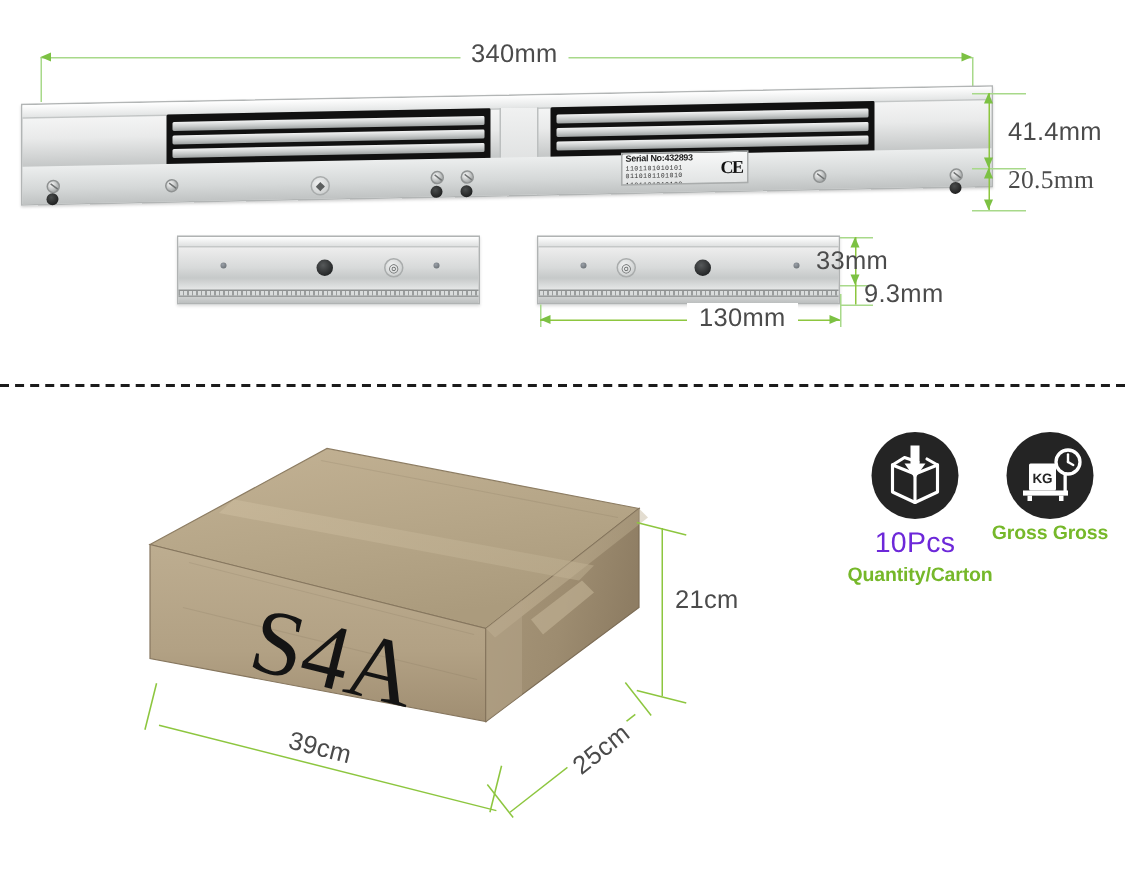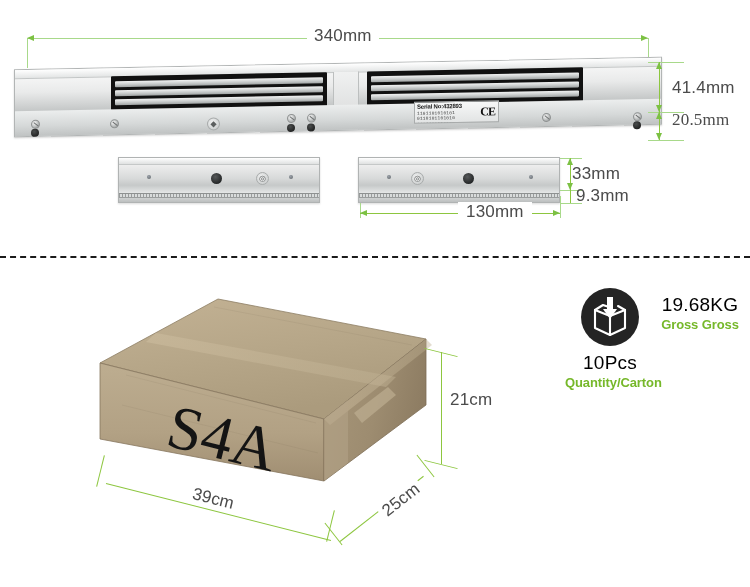--- a/index.html
+++ b/index.html
@@ -123,21 +123,21 @@
   .carton svg { display: block; }
 
   
   .badges { position: absolute; left: 565px; top: 288px; width: 180px; }
   .badge-col { position: absolute; top: 0; width: 90px; text-align: center; }
   .badge-circle {
     width: 58px; height: 58px; border-radius: 50%;
     background: #242424; margin: 0 auto;
     position: relative;
   }
-  .badge-value { margin-top: 6px; font-size: 19px; color: #000000; letter-spacing: .2px; }
+  .badge-value { margin-top: 6px; font-size: 19px; color: #6d28d9; letter-spacing: .2px; }
   .badge-caption { margin-top: 1px; font-size: 13px; color: #76b82a; font-weight: bold; letter-spacing: -.1px; }
 </style>
 </head>
 <body>
 
 <div id="page">
 
   <div class="dim-line-v" style="left:27px; top:38px; height:30px;"></div>
   <div class="dim-line-v" style="left:648px; top:38px; height:30px;"></div>
   <div class="dim-line-h" style="left:27px; top:38px; width:621px;"></div>
@@ -219,21 +219,21 @@
     <div class="plate-hole" style="left:104px; top:15px;"></div>
     <div class="plate-dot" style="left:170px; top:17px;"></div>
     <div class="plate-rail"></div>
   </div>
 
   <div class="dim-line-h" style="left:560px; top:158px; width:22px;"></div>
   <div class="dim-line-h" style="left:560px; top:190px; width:22px;"></div>
   <div style="position:absolute; left:570px; top:158px; width:1px; height:32px; background:#8dc63f;"></div>
   <div class="arr arr-u" style="left:567px; top:158px;"></div>
   <div class="arr arr-d" style="left:567px; top:183px;"></div>
-  <div class="dim-label" style="left:572px; top:164px;">33mm</div>
+  <div class="dim-label" style="left:544px; top:164px;">33mm</div>
 
   <div class="dim-line-h" style="left:560px; top:203px; width:22px;"></div>
   <div style="position:absolute; left:570px; top:190px; width:1px; height:13px; background:#8dc63f;"></div>
   <div class="dim-label" style="left:576px; top:186px;">9.3mm</div>
 
   <div class="dim-line-v" style="left:360px; top:203px; height:15px;"></div>
   <div class="dim-line-v" style="left:560px; top:196px; height:22px;"></div>
   <div class="dim-line-h" style="left:360px; top:213px; width:200px; background:#8dc63f;"></div>
   <div class="arr arr-l" style="left:360px; top:209.5px;"></div>
   <div class="arr arr-r" style="left:553px; top:209.5px;"></div>
@@ -319,19 +319,35 @@
             <rect x="26" y="9" width="6" height="14"></rect>
             <polygon points="22,21 36,21 29,31"></polygon>
           </g>
         </svg>
       </div>
       <div class="badge-value">10Pcs</div>
       <div class="badge-caption">Quantity/Carton</div>
     </div>
 
     <div class="badge-col" style="left:90px;">
-      <div class="badge-value">19.68KG</div>
+      <div class="badge-circle">
+        <svg width="58" height="58" viewBox="0 0 58 58">
+          <g fill="#ffffff">
+            <rect x="15" y="21" width="18" height="18" rx="1"></rect>
+            <rect x="11" y="39" width="30" height="3.4"></rect>
+            <rect x="14" y="42.4" width="3" height="3.6"></rect>
+            <rect x="35" y="42.4" width="3" height="3.6"></rect>
+            <rect x="38" y="27" width="2.2" height="13"></rect>
+          </g>
+          <text x="24" y="34" font-family="Liberation Sans, sans-serif" font-size="9" font-weight="bold" fill="#242424" text-anchor="middle">KG</text>
+          <circle cx="41" cy="20" r="8" fill="none" stroke="#ffffff" stroke-width="2.2"></circle>
+          <g stroke="#ffffff" stroke-width="1.6" stroke-linecap="round">
+            <line x1="41" y1="20" x2="41" y2="15"></line>
+            <line x1="41" y1="20" x2="44.5" y2="22"></line>
+          </g>
+        </svg>
+      </div>
       <div class="badge-caption">Gross Gross</div>
     </div>
 
   </div>
 
 </div>
 
 </body></html>

